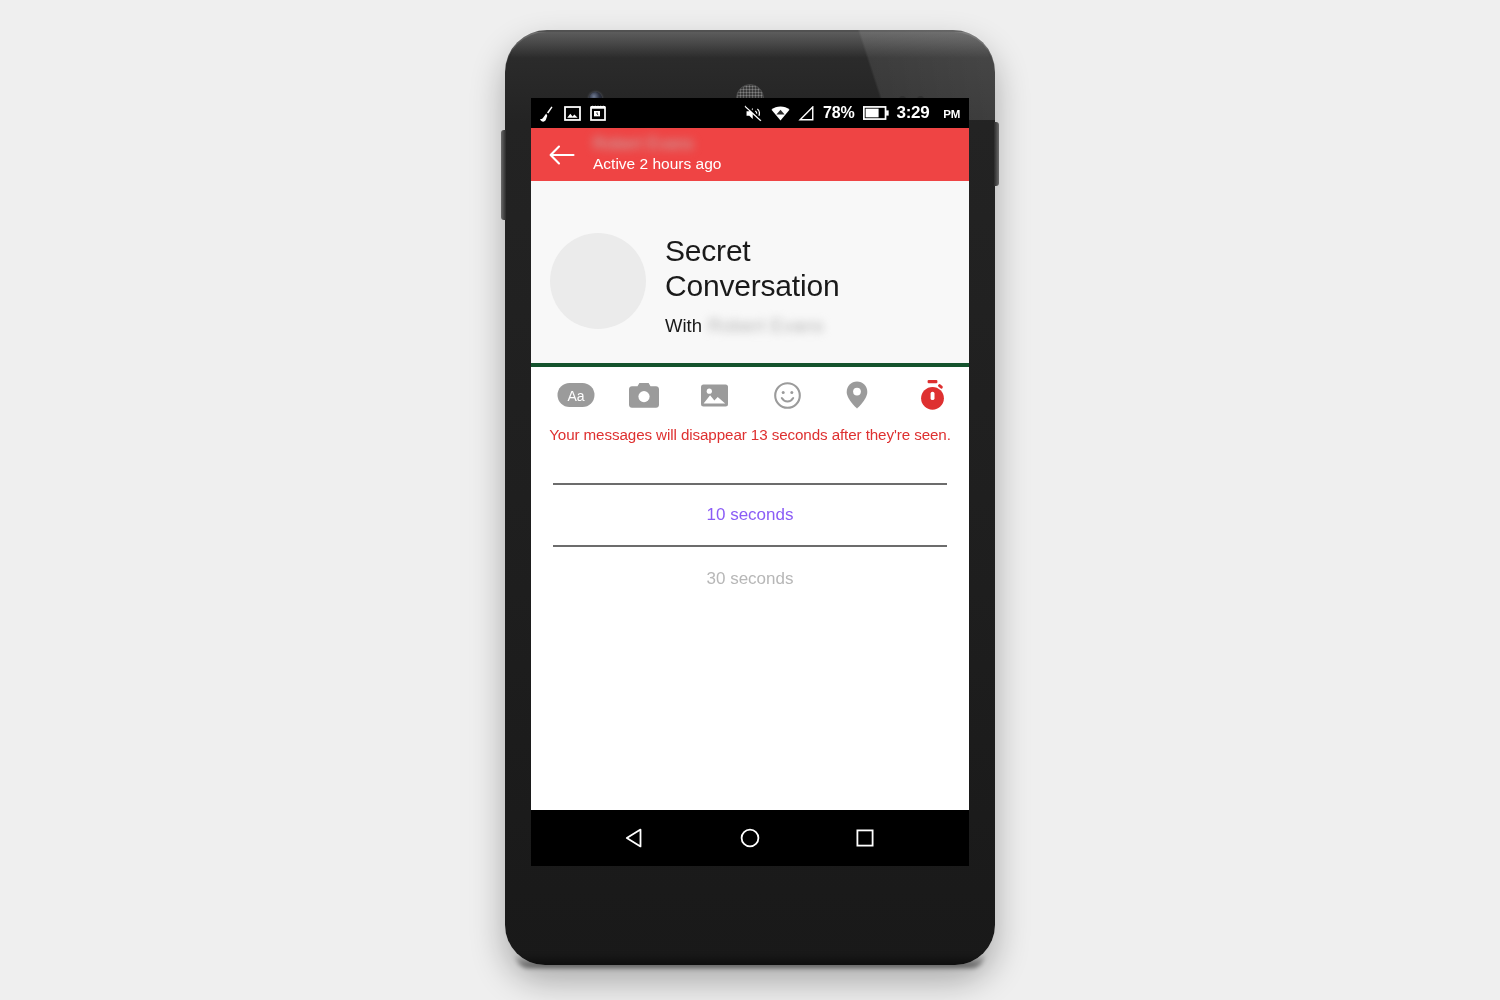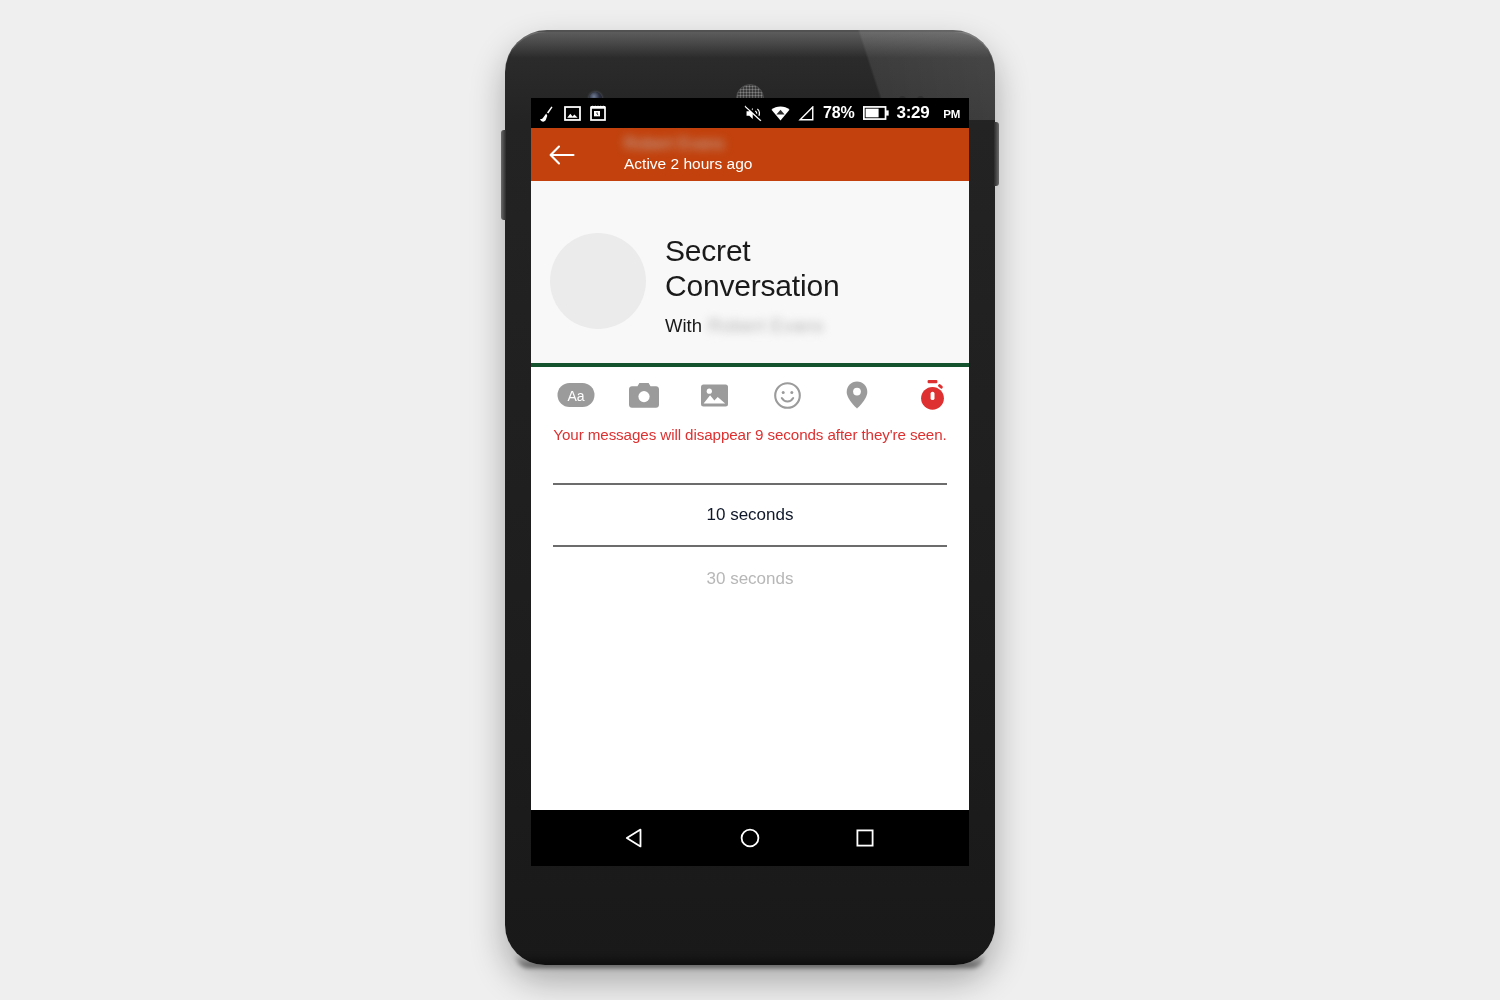--- a/index.html
+++ b/index.html
@@ -128,27 +128,26 @@
     font-size: 16px; font-weight: bold; letter-spacing: -0.2px;
   }
   #status-clock {
     font-size: 17px; font-weight: bold; letter-spacing: -0.3px;
   }
   #status-clock .ampm { font-size: 11.5px; margin-left: 14px; }
 
   
   #app-header {
     height: 53px;
-    background: #c2410c;
+    background: #ef4444;
     display: flex;
     align-items: center;
     padding-left: 14px;
     box-sizing: border-box;
     position: relative;
-    gap: 31px;
   }
   #back-button {
     width: 34px; height: 34px;
     display:flex; align-items:center; justify-content:center;
     flex: 0 0 auto;
   }
   #header-text-block {
     margin-left: 14px;
     display: flex; flex-direction: column;
     justify-content: center;
@@ -248,21 +247,21 @@
   }
   .timer-option {
     height: 64px;
     display: flex;
     align-items: center;
     justify-content: center;
     font-size: 17px;
     color: #b7b7b7;
   }
   .timer-option.selected {
-    color: #0f172a;
+    color: #8b5cf6;
     border-top: 2px solid #6c6c6c;
     border-bottom: 2px solid #6c6c6c;
     margin: 0 22px;
     height: 60px;
   }
 
   
   #android-nav-bar {
     position: absolute;
     left: 0; bottom: 0;
@@ -403,21 +402,21 @@
         <svg width="29" height="30" viewBox="0 0 29 30" fill="#DE3030">
           <rect x="9.6" y="0" width="9.8" height="3.3" rx="1.1"></rect>
           <rect x="21.4" y="3.6" width="5.2" height="3" rx="1.4" transform="rotate(40 21.4 3.6)"></rect>
           <circle cx="14.5" cy="18.3" r="11.4"></circle>
           <rect x="12.6" y="11.7" width="3.9" height="8.4" rx="1.9" fill="#ffffff"></rect>
         </svg>
       </div>
 
     </div>
 
-    <div id="disappear-notice" style="color:#DE3030">Your messages will disappear 9 seconds after they're seen.</div>
+    <div id="disappear-notice" style="color:#DE3030">Your messages will disappear 13 seconds after they're seen.</div>
 
     <div id="timer-picker">
       <div class="timer-option selected">10 seconds</div>
       <div class="timer-option">30 seconds</div>
     </div>
 
     <div id="android-nav-bar">
       <div class="nav-btn">
         <svg width="22" height="22" viewBox="0 0 22 22" fill="none">
           <path d="M16.5 2.6v16.8L2.8 11z" stroke="#ffffff" stroke-width="1.8" stroke-linejoin="round"></path>

